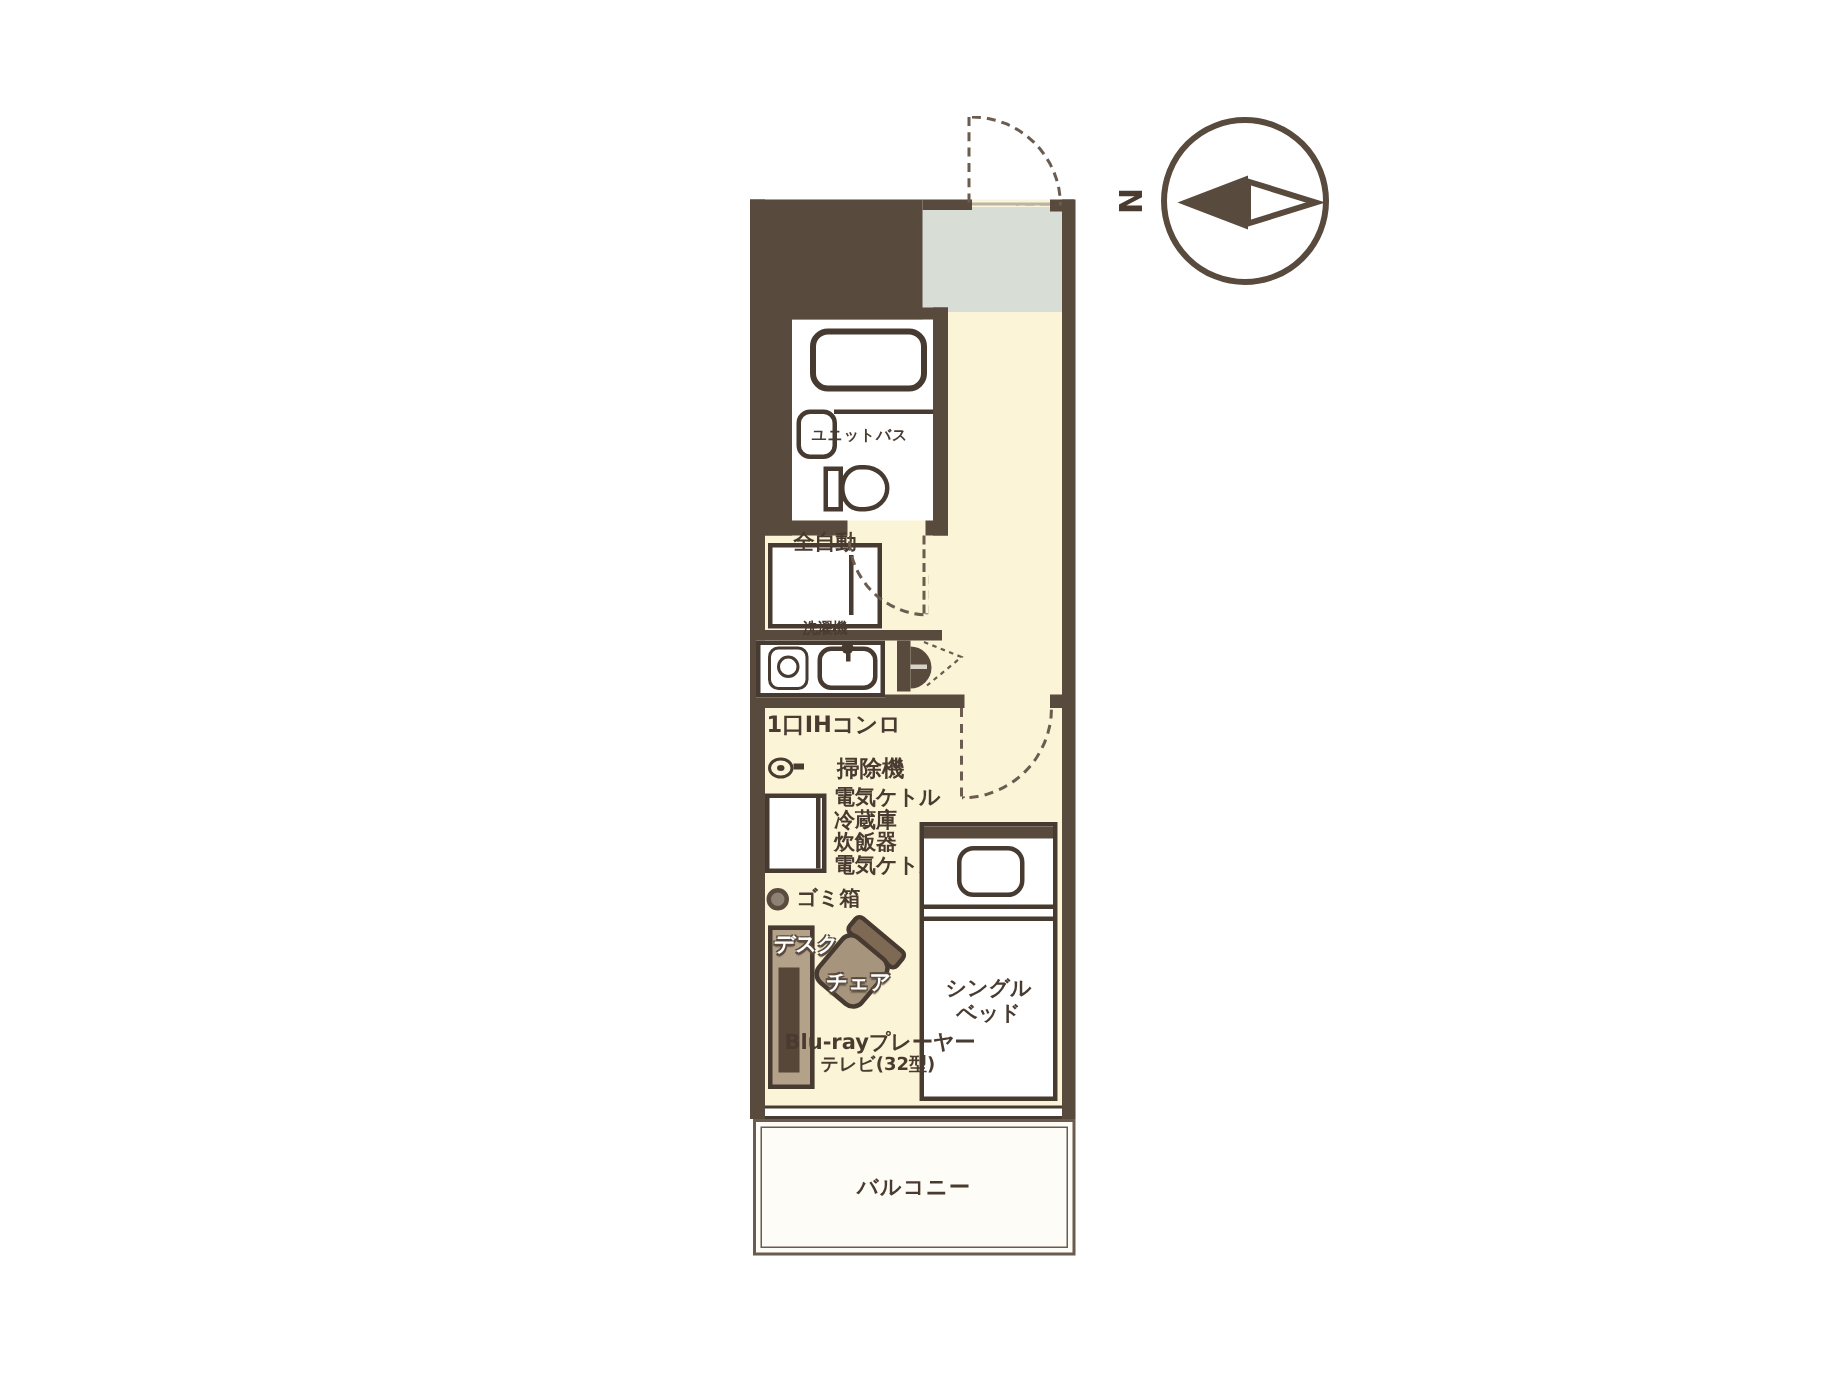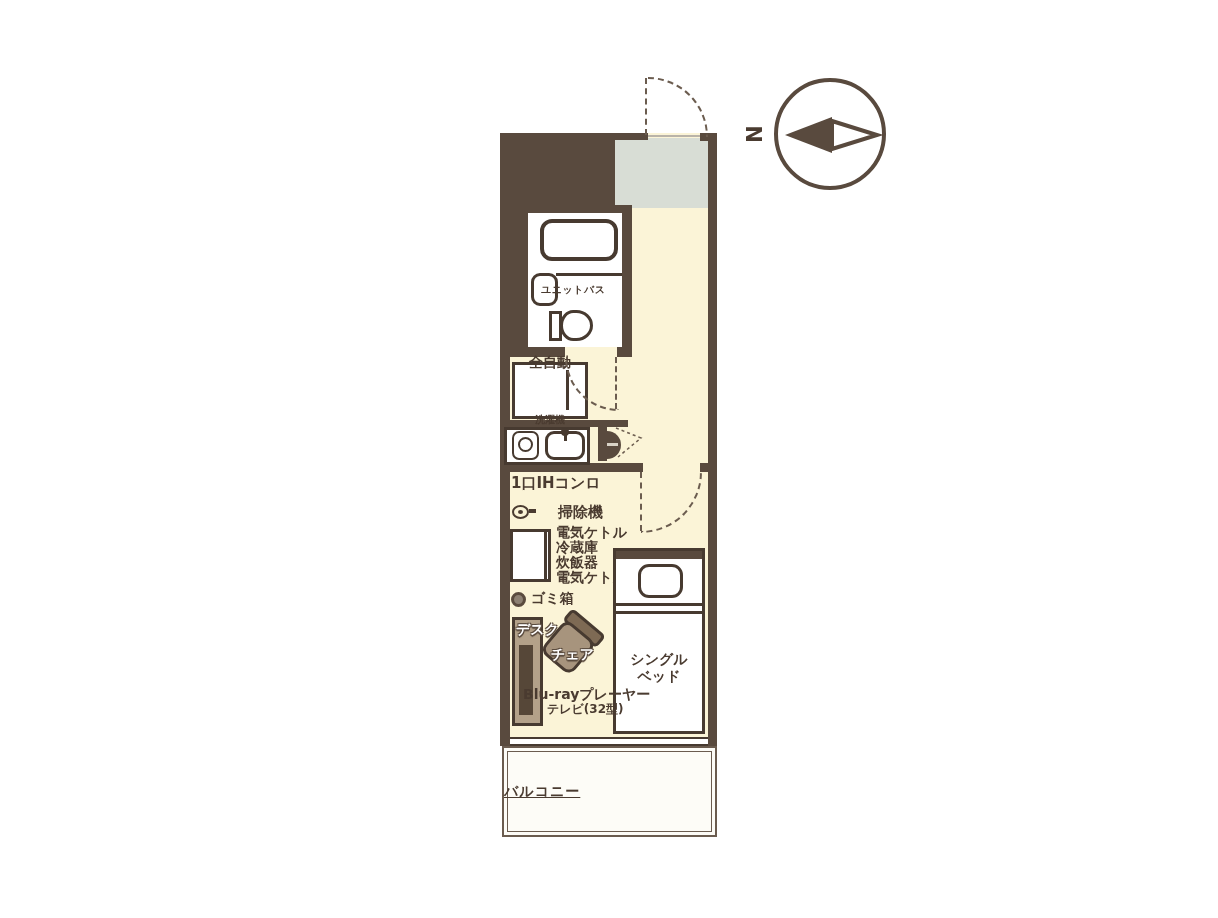--- a/index.html
+++ b/index.html
@@ -134,21 +134,21 @@
     <div class="abs" style="left:0;top:100px;width:100%;text-align:center;font-weight:bold;font-size:14px;line-height:17px;">
       <div>シングル</div>
       <div>ベッド</div>
     </div>
   </div>
 
   <div class="abs" style="left:510px;top:737px;width:198px;height:9px;background:var(--c-white);border-top:2.5px solid var(--c-line);border-bottom:2.5px solid var(--c-line);box-sizing:border-box;"></div>
 
   <div class="abs" style="left:502px;top:746px;width:215px;height:91px;background:var(--c-balcony);border:2px solid var(--c-dash);box-sizing:border-box;">
     <div class="abs" style="inset:3px;border:1.5px solid var(--c-dash);"></div>
-    <div class="abs" style="inset:0;display:flex;align-items:center;justify-content:flex-start;text-decoration:underline;">
+    <div class="abs" style="inset:0;display:flex;align-items:center;justify-content:center;">
       <span class="lbl" style="position:static;font-size:14px;letter-spacing:1px;">バルコニー</span>
     </div>
   </div>
 
   <div class="abs" style="left:740px;top:70px;width:160px;height:130px;">
     <div class="abs" style="left:34px;top:8px;width:112px;height:112px;border:4.5px solid var(--c-wall);border-radius:50%;box-sizing:border-box;"></div>
     <svg class="abs" style="left:32px;top:6px;" width="116" height="116" viewBox="0 0 116 116">
       <polygon points="13,59 60,41 60,77" fill="#594a3e"></polygon>
       <polygon points="60,45 105,59 60,73" fill="#ffffff" stroke="#594a3e" stroke-width="4" stroke-linejoin="miter"></polygon>
     </svg>

